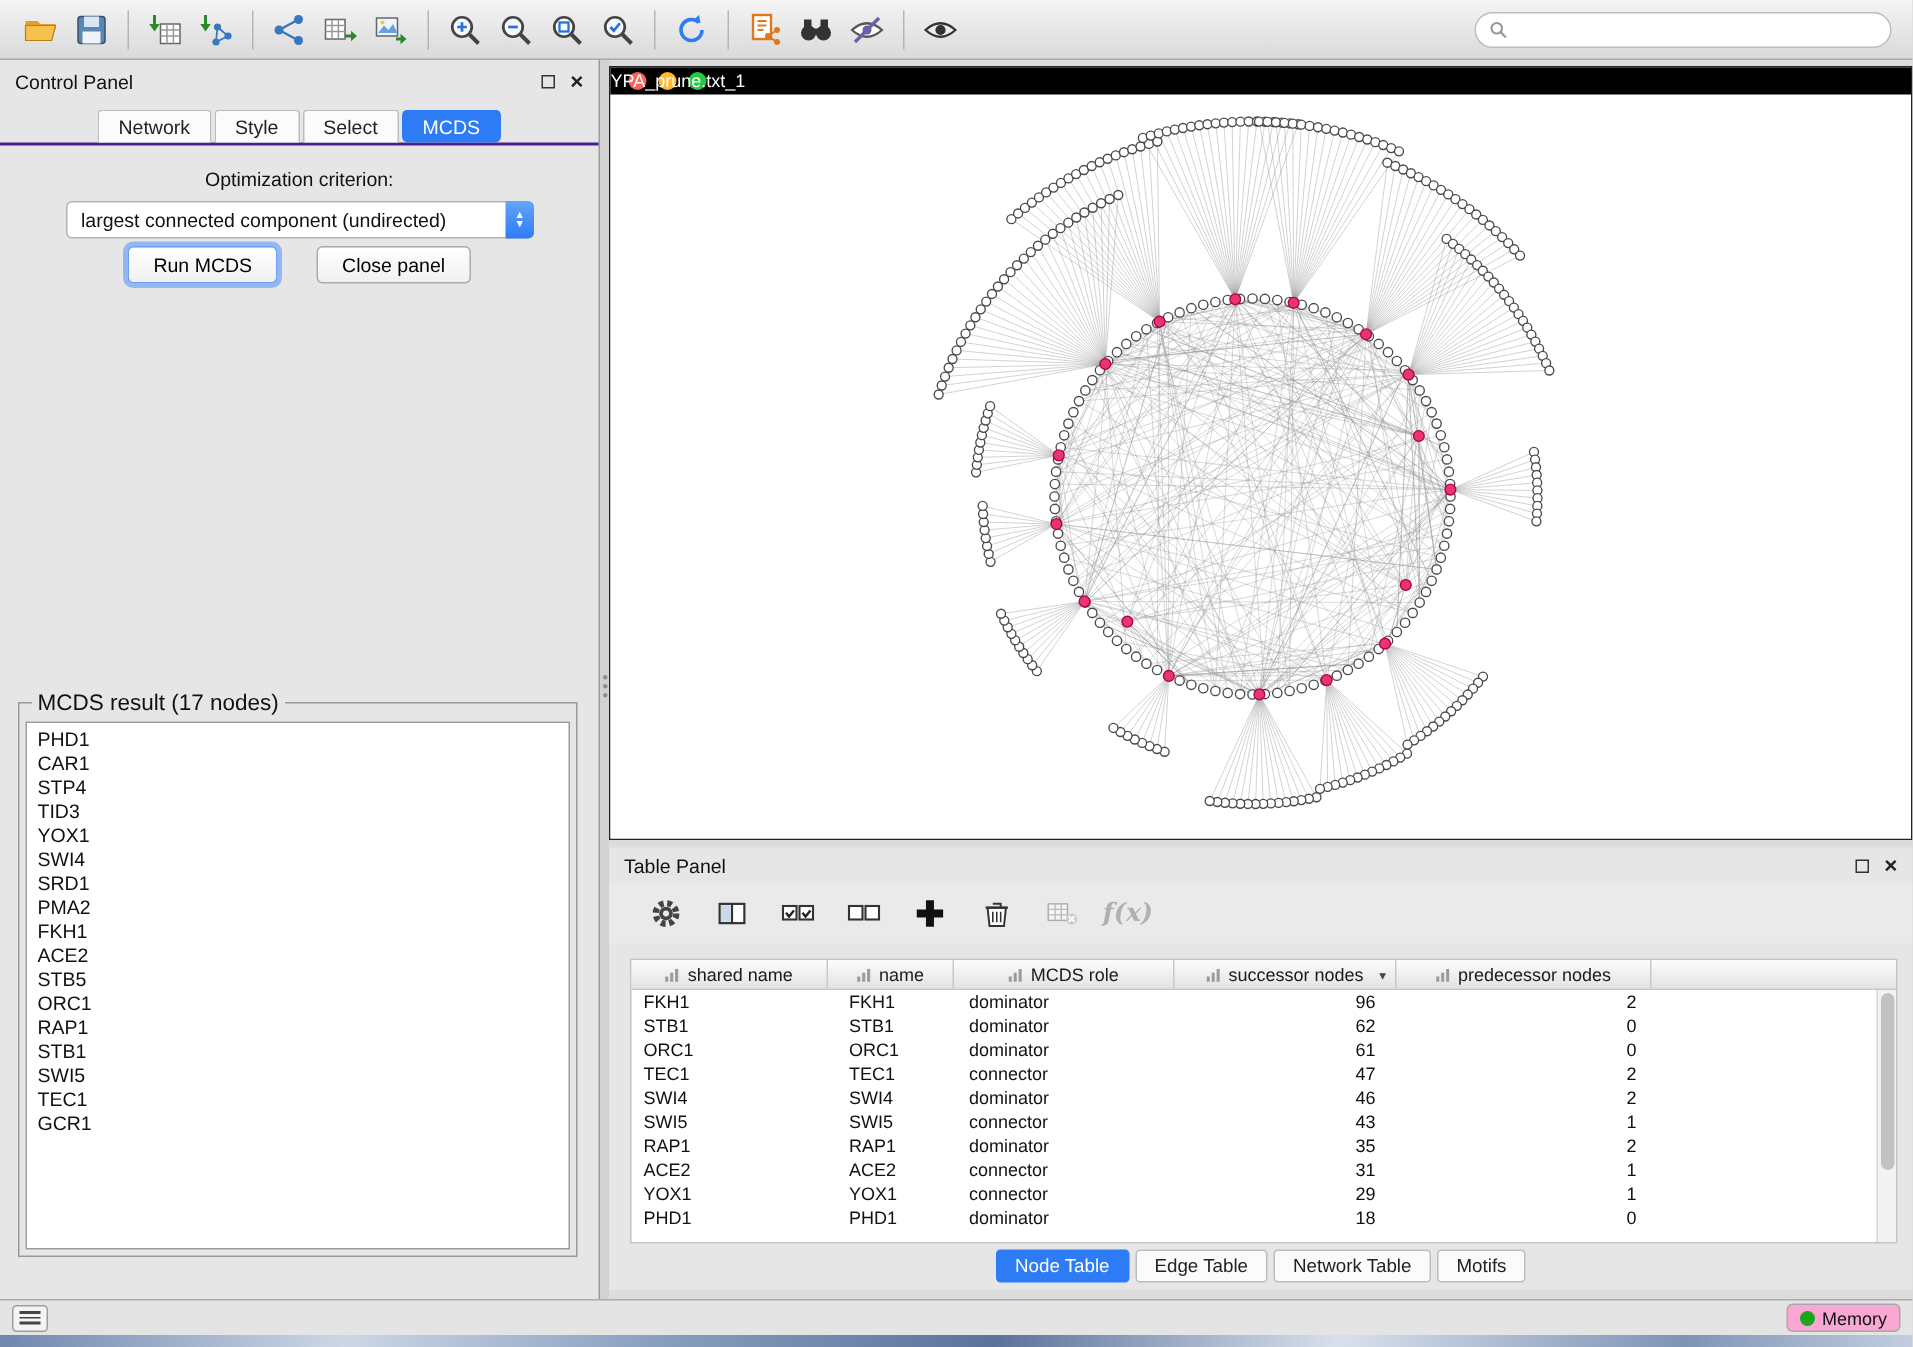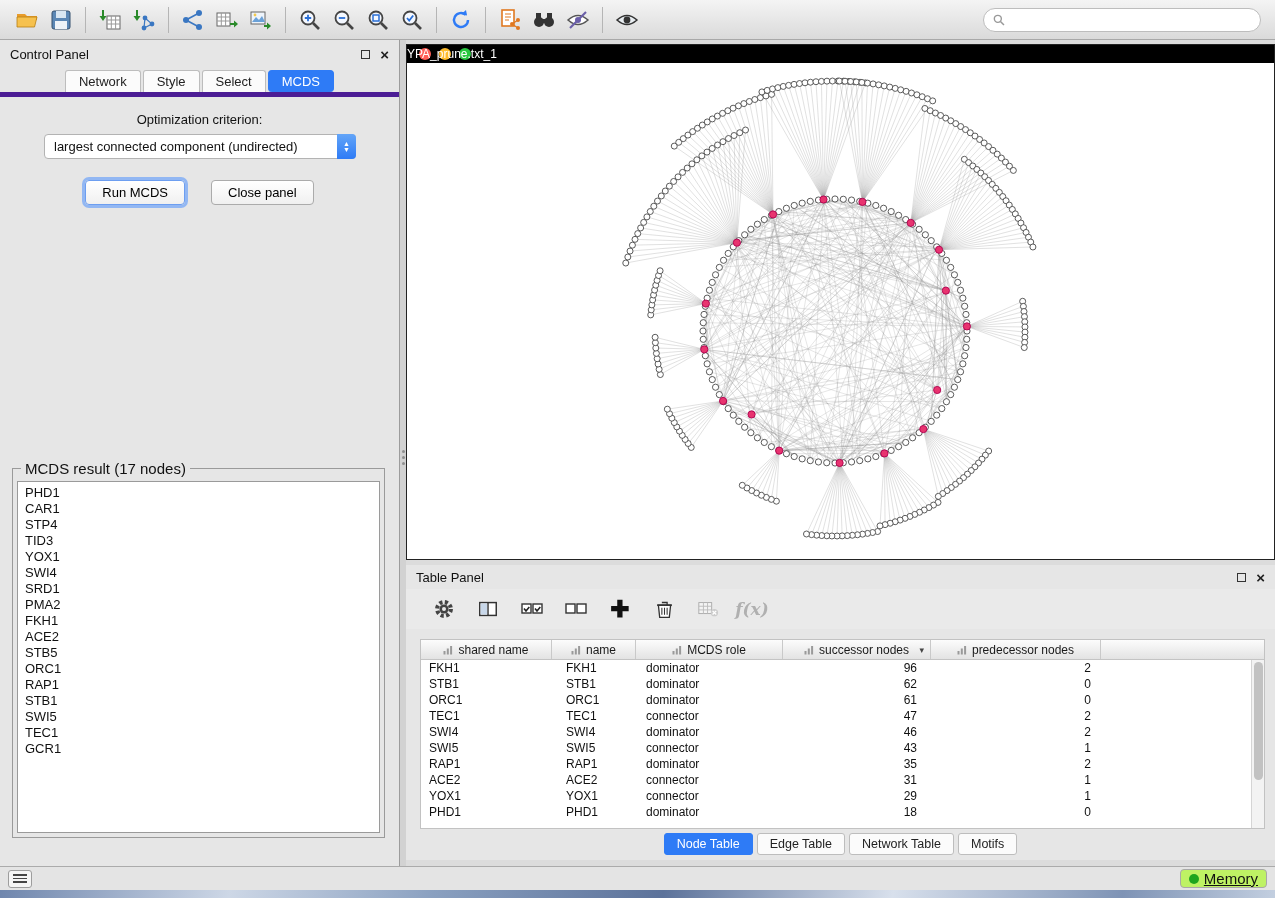--- a/index.html
+++ b/index.html
@@ -25,35 +25,35 @@
                    background:#e6e6e6; border-right:1px solid #9c9c9c; }
   .panel-head { position:absolute; left:0; top:0; width:100%; height:28px; display:flex;
                 align-items:center; padding:0 10px; font-size:13px; }
   .panel-head .spacer { flex:1; }
   .wctl { display:flex; align-items:center; gap:10px; }
   .wsq { width:9px; height:9px; border:1.5px solid #333; display:inline-block; }
   .wx { font-size:15px; font-weight:bold; color:#222; line-height:1; }
 
   #cp-tabs { position:absolute; left:0; top:34px; width:100%; height:23px;
              display:flex; justify-content:center; align-items:flex-end; gap:2px;
-             border-bottom:5px solid #4c1d95; }
+             border-bottom:2px solid #4c1d95; }
   .cp-tab { font-size:13px; padding:3px 13px; background:#fbfbfb; border:1px solid #bdbdbd;
             border-bottom:none; border-radius:3px 3px 0 0; color:#222; }
   .cp-tab.active { background:#2e7bf6; color:#fff; border-color:#2e7bf6; border-radius:4px; }
 
   #opt-label { position:absolute; left:0; top:72px; width:100%; text-align:center; font-size:13px; }
   #criterion { position:absolute; left:44px; top:94px; width:312px; height:25px; background:#fff;
                border:1px solid #b3b3b3; border-radius:4px; display:flex; align-items:center;
                font-size:13px; }
   #criterion .val { flex:1; padding-left:9px; white-space:nowrap; overflow:hidden; }
   #criterion .stepper { width:19px; height:25px; margin-right:-1px;
                background:linear-gradient(#63a5f8,#2e7bf6); border-radius:0 4px 4px 0;
                display:flex; flex-direction:column; align-items:center; justify-content:center;
                color:#fff; font-size:7px; line-height:6px; }
-  #btn-row { position:absolute; left:0; top:140px; width:100%; display:flex; justify-content:center; gap:26px; }
+  #btn-row { position:absolute; left:0; top:124px; width:100%; display:flex; justify-content:center; gap:26px; }
   .pbtn { height:25px; padding:0 16px; background:linear-gradient(#ffffff,#f0f0f0);
           border:1px solid #ababab; border-radius:4px; font-size:13px;
           font-family:"Liberation Sans", sans-serif; }
   .pbtn.focused { box-shadow:0 0 0 3px rgba(77,144,254,.55); border-color:#6d9ef0; }
 
   #mcds-box { position:absolute; left:12px; top:420px; width:373px; height:378px;
               border:1px solid #9a9a9a; background:#e6e6e6; padding:4px; }
   #mcds-box legend { font-size:15px; padding:0 4px; margin-left:4px; }
   #mcds-list { width:100%; height:100%; background:#fff; border:1px solid #9a9a9a;
                overflow:hidden; padding:3px 0 0 7px; }
@@ -106,21 +106,21 @@
             border-radius:3px; color:#222; }
   .tp-tab.active { background:#2e7bf6; color:#fff; border-color:#2e7bf6; }
 
   
   #status-bar { position:absolute; left:0; top:866px; width:1275px; height:24px; background:#e4e4e4;
                 border-top:1px solid #ababab; display:flex; align-items:center; padding:0 8px; }
   #menu-btn { width:24px; height:18px; border:1px solid #9d9d9d; border-radius:3px; background:#f4f4f4;
               display:flex; flex-direction:column; justify-content:center; gap:2px; padding:0 4px; }
   #menu-btn i { height:1.5px; background:#444; display:block; }
   #memory-btn { margin-left:auto; height:19px; border:1px solid #a8a8a8; border-radius:4px;
-                background:#bef264; display:flex; align-items:center; gap:5px; padding:0 8px; font-size:15px;text-decoration:underline; }
+                background:#f9a8d4; display:flex; align-items:center; gap:5px; padding:0 8px; font-size:12px; }
   #memory-btn .dot { width:10px; height:10px; border-radius:50%; background:#1ea51e; }
   #wallpaper { position:absolute; left:0; top:890px; width:1275px; height:8px;
                background:linear-gradient(100deg,#6f86ad,#cdd7e6 18%,#8aa0c0 34%,#5c729a 52%,#d8e0ec 70%,#7e93b5 88%,#c3cfe0); }
 </style>
 </head>
 <body>
 
 <svg width="0" height="0" style="position:absolute">
   <defs>
     <symbol id="i-folder" viewBox="0 0 24 24">

